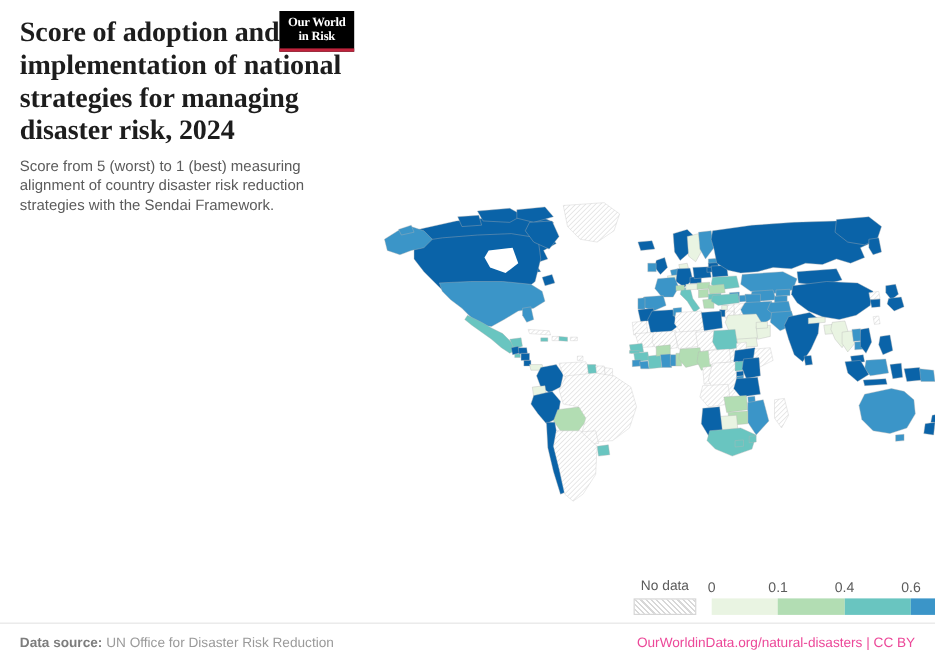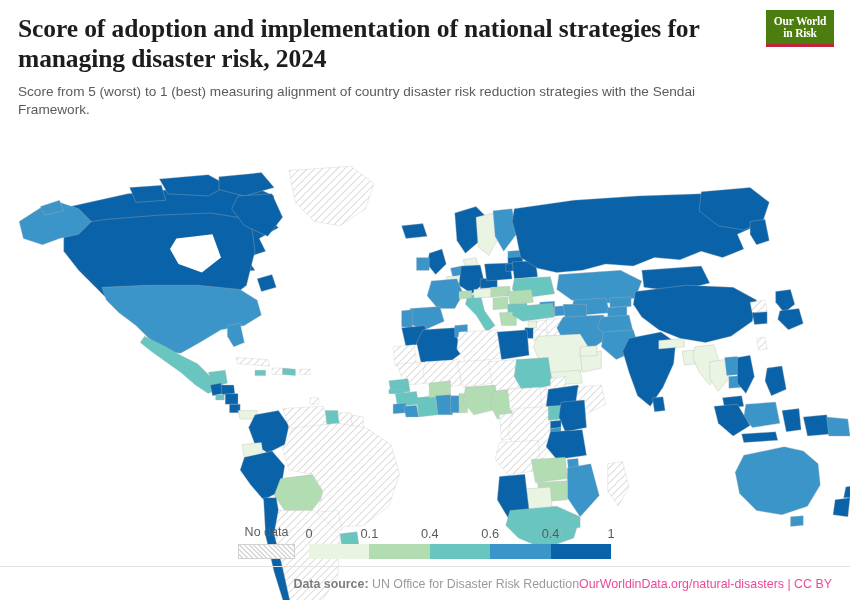--- a/index.html
+++ b/index.html
@@ -6,21 +6,21 @@
   body{
     width:850px;height:600px;
     background:#fff;
     font-family:"Liberation Sans", sans-serif;
     color:#1d1d1d;
     overflow:hidden;
     position:relative;
   }
   .chart-frame{
     position:absolute;inset:0;
-    display:flex;flex-direction:column;
+    display:flex;flex-direction:row;
     padding:0;
   }
   
   .header{
     position:relative;
     padding:14px 18px 0 18px;
     min-height:78px;
   }
   .title{
     font-family:"Liberation Serif", serif;
@@ -37,21 +37,21 @@
     font-size:13.6px;
     line-height:1.32;
     color:#5b5b5b;
     max-width:740px;
     font-weight:400;
   }
   .owid-logo{
     position:absolute;
     top:10px;right:16px;
     width:68px;
-    background:#4d7c0f;
+    background:#000000;
     border-bottom:3px solid #c0233c;
     padding:5px 0 4px 0;
     text-align:center;
     line-height:1.08;
   }
   .owid-logo span{
     display:block;
     color:#fff;
     font-family:"Liberation Serif", serif;
     font-weight:700;
@@ -101,21 +101,21 @@
     display:flex;width:302px;height:15px;
   }
   .legend-bar div{flex:1 1 0;height:100%;}
   
   .footer{
     position:absolute;
     left:0;right:0;bottom:0;
     height:34px;
     border-top:1px solid #e3e3e3;
     display:flex;align-items:center;
-    justify-content:flex-end;
+    justify-content:space-between;
     padding:0 18px;
     box-sizing:border-box;
     font-size:12.4px;
     color:#9a9a9a;
   }
   .footer .src b{color:#7d7d7d;font-weight:700;}
   .footer .right{color:#ec4899;}
 </style>
 </head>
 <body>

